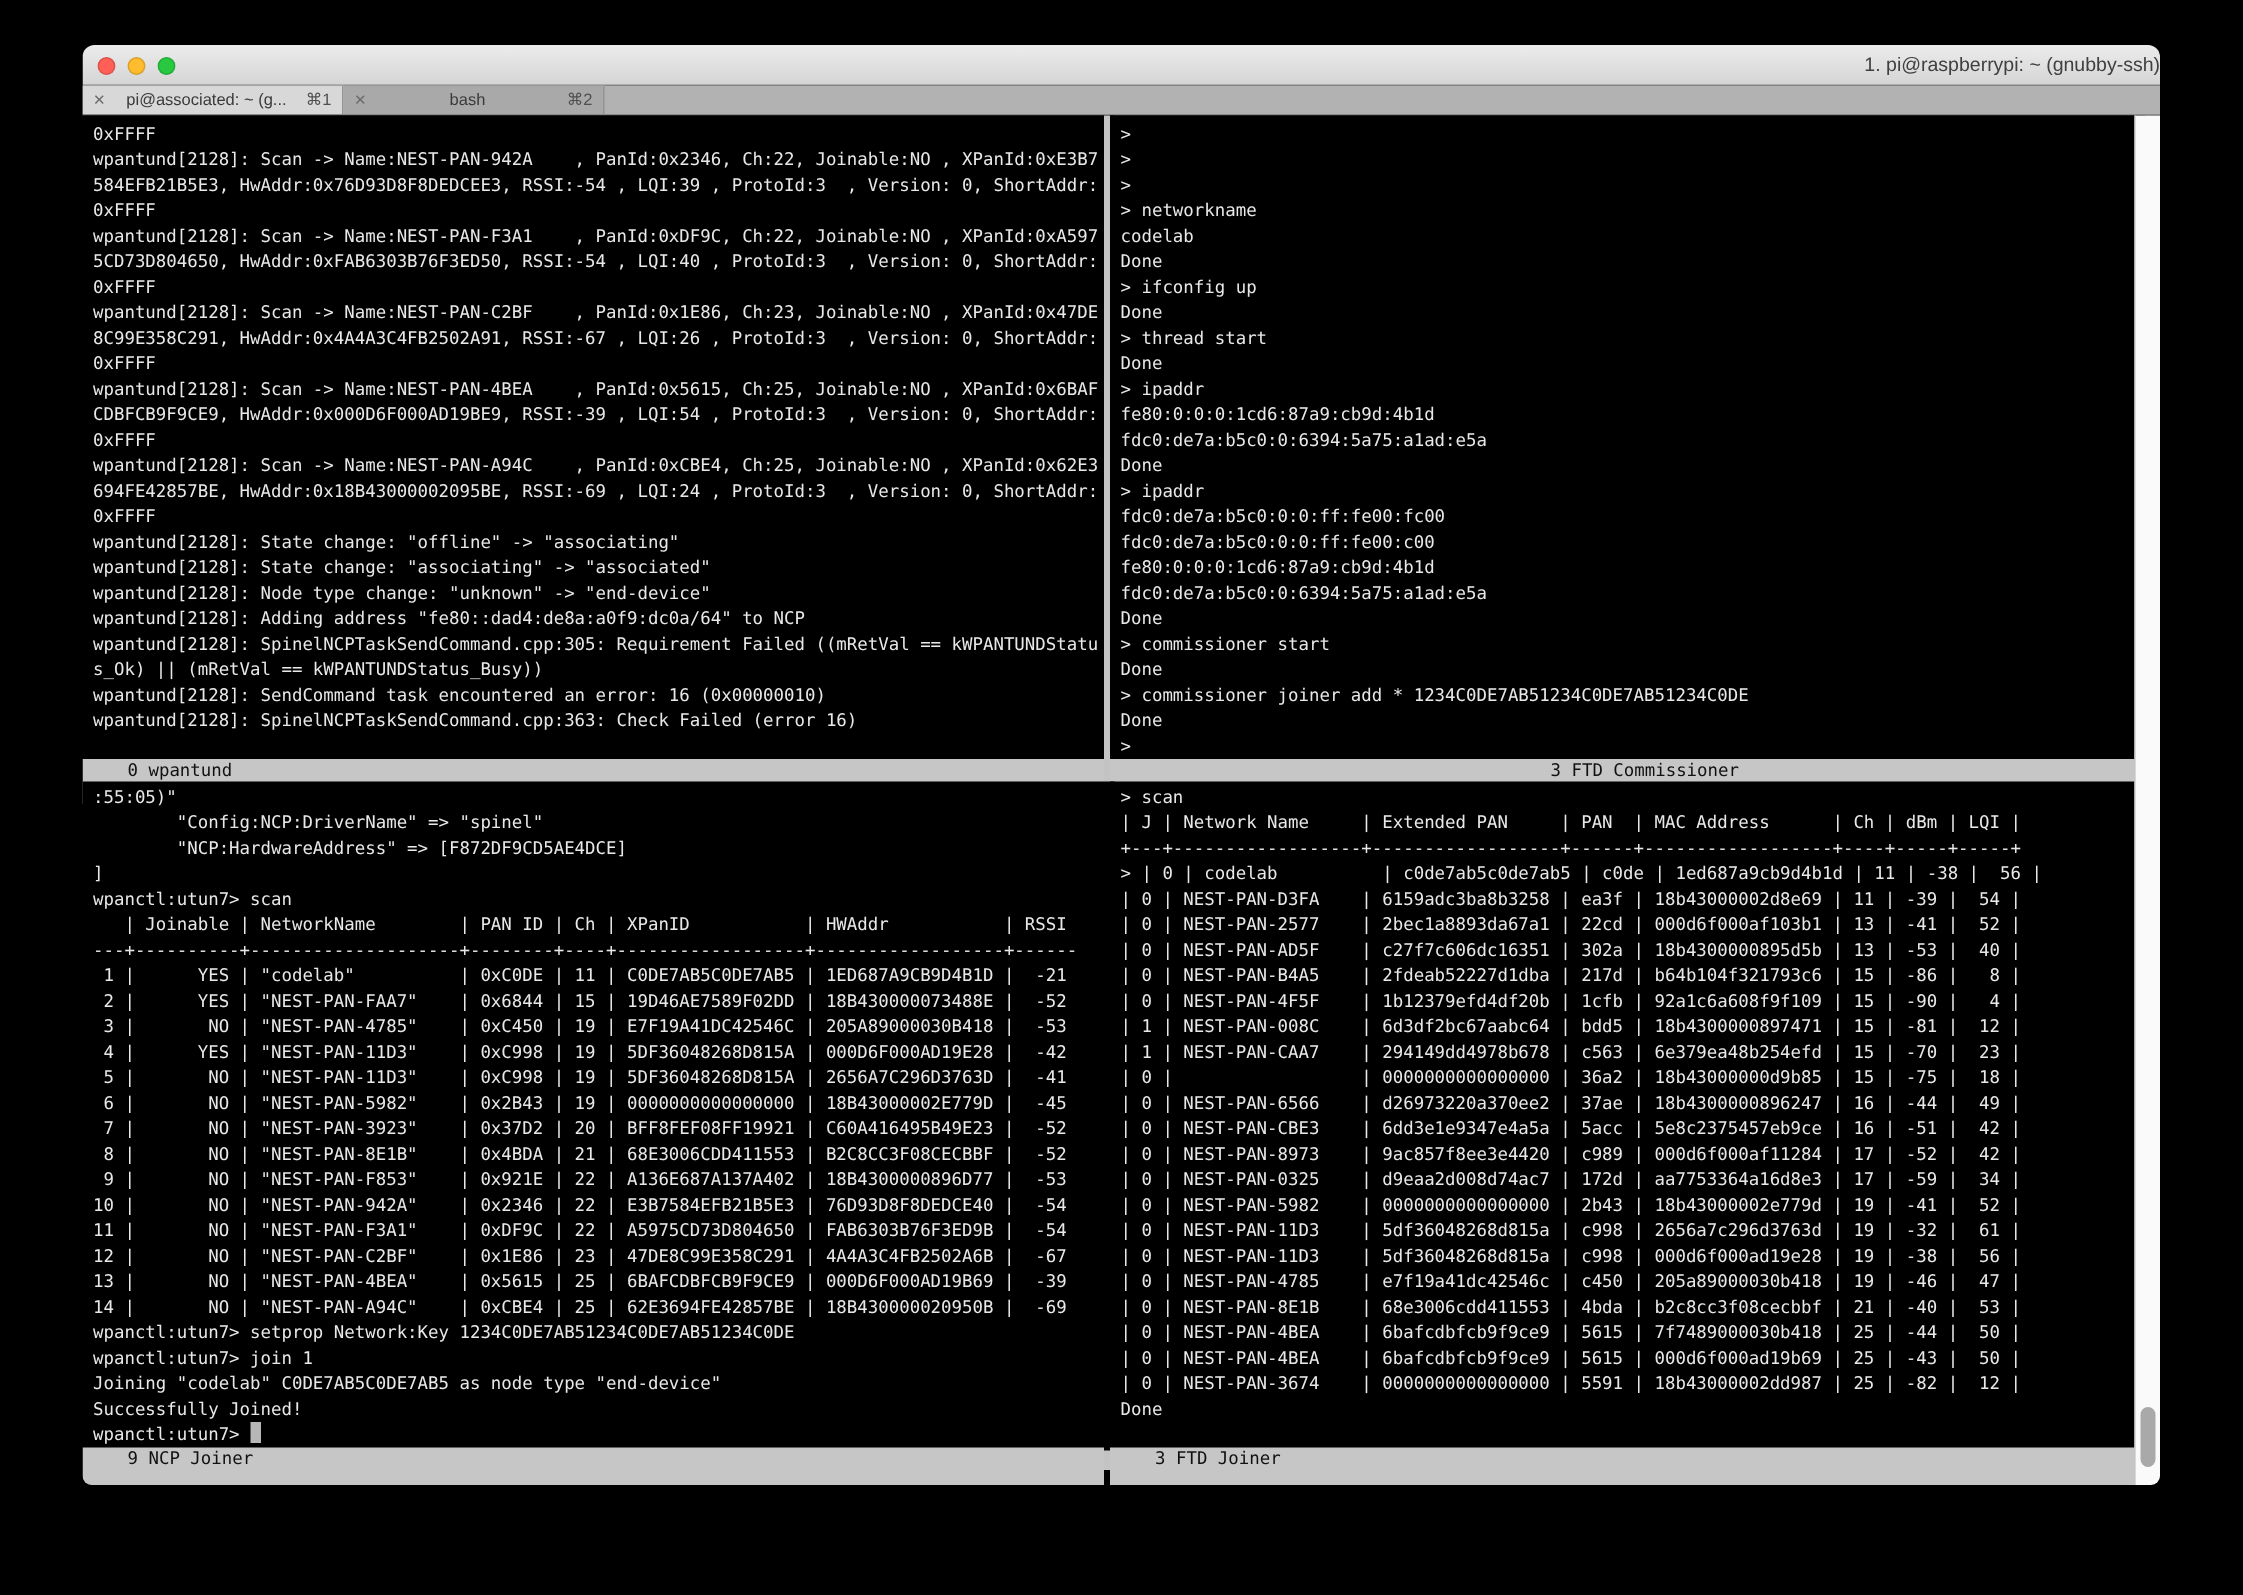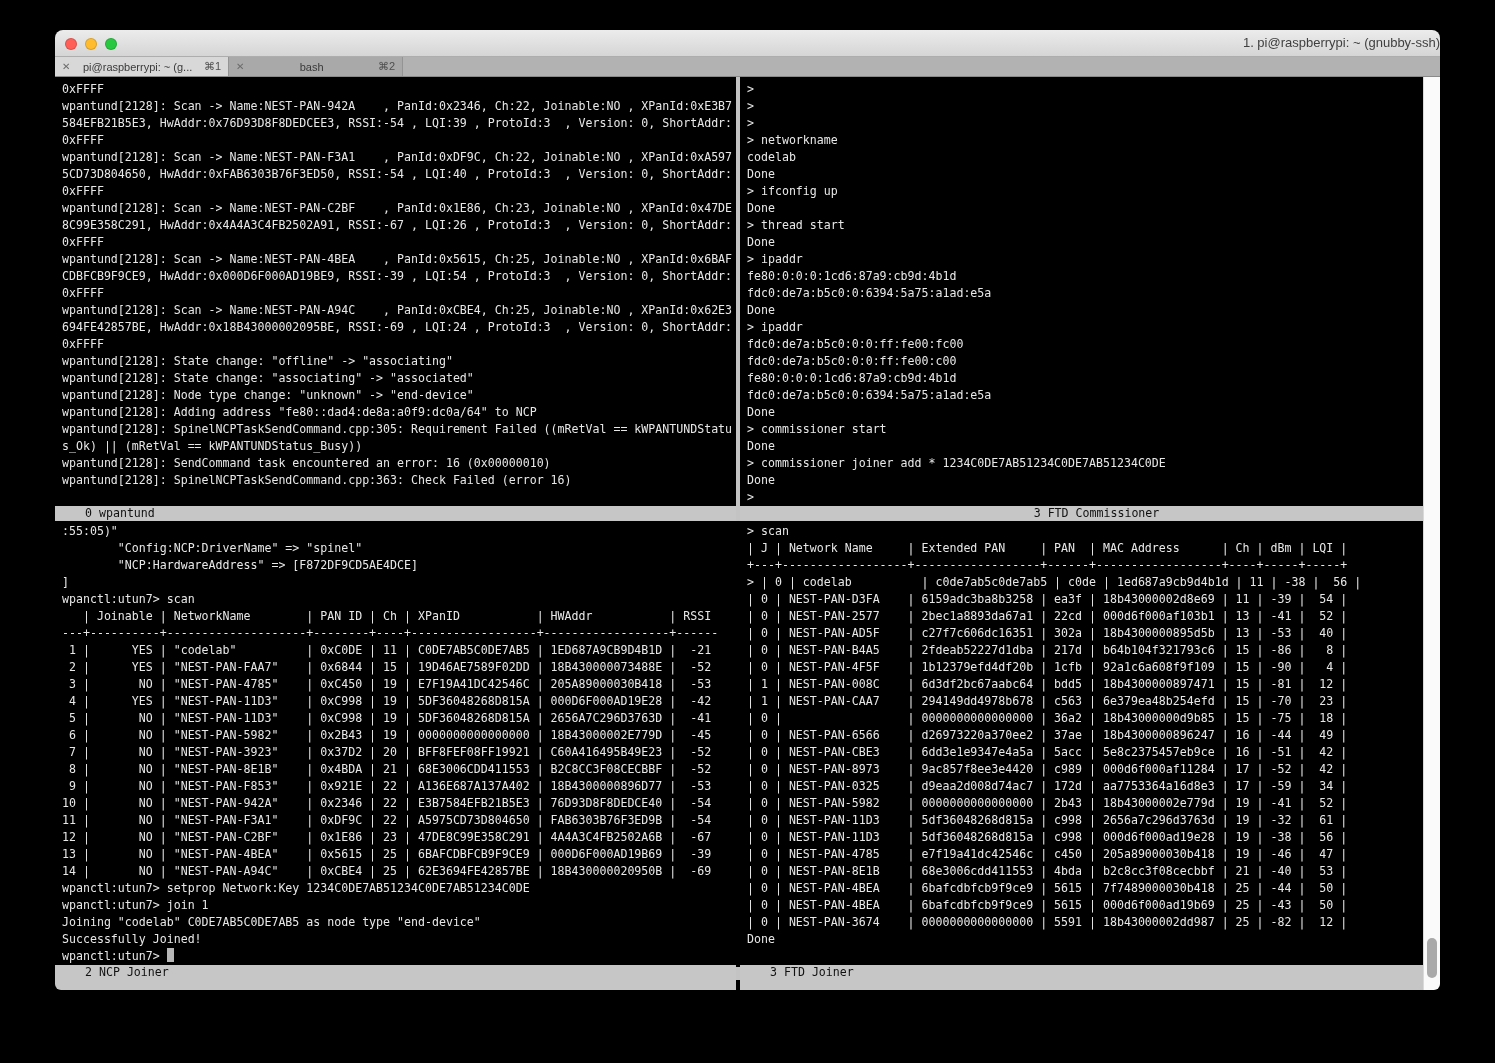--- a/index.html
+++ b/index.html
@@ -42,21 +42,21 @@
       <span class="light" style="background: rgb(255, 95, 87);"></span>
       <span class="light" style="background: rgb(254, 188, 46);"></span>
       <span class="light" style="background: rgb(40, 200, 64);"></span>
     </div>
     <div class="title">1. pi@raspberrypi: ~ (gnubby-ssh)</div>
   </div>
 
   <div class="tabbar">
     <div class="tab active">
       <span class="x">✕</span>
-      <span class="label">pi@raspberrypi: ~ (g...</span>
+      <span class="label">pi@associated: ~ (g...</span>
       <span class="shortcut">⌘1</span>
     </div>
     <div class="tab">
       <span class="x">✕</span>
       <span class="label">bash</span>
       <span class="shortcut">⌘2</span>
     </div>
   </div>
 
   <div class="terminal">
@@ -165,20 +165,20 @@
 | 0 | NEST-PAN-5982    | 0000000000000000 | 2b43 | 18b43000002e779d | 19 | -41 |  52 |
 | 0 | NEST-PAN-11D3    | 5df36048268d815a | c998 | 2656a7c296d3763d | 19 | -32 |  61 |
 | 0 | NEST-PAN-11D3    | 5df36048268d815a | c998 | 000d6f000ad19e28 | 19 | -38 |  56 |
 | 0 | NEST-PAN-4785    | e7f19a41dc42546c | c450 | 205a89000030b418 | 19 | -46 |  47 |
 | 0 | NEST-PAN-8E1B    | 68e3006cdd411553 | 4bda | b2c8cc3f08cecbbf | 21 | -40 |  53 |
 | 0 | NEST-PAN-4BEA    | 6bafcdbfcb9f9ce9 | 5615 | 7f7489000030b418 | 25 | -44 |  50 |
 | 0 | NEST-PAN-4BEA    | 6bafcdbfcb9f9ce9 | 5615 | 000d6f000ad19b69 | 25 | -43 |  50 |
 | 0 | NEST-PAN-3674    | 0000000000000000 | 5591 | 18b43000002dd987 | 25 | -82 |  12 |
 Done</pre>
     </div>
-    <div class="statusbar sb-bl">2 NCP Joiner</div>
+    <div class="statusbar sb-bl">9 NCP Joiner</div>
     <div class="statusbar sb-br">3 FTD Joiner</div>
 
     <div class="scrollbar">
       <div class="thumb"></div>
     </div>
   </div>
 </div>
 
 </body></html>

